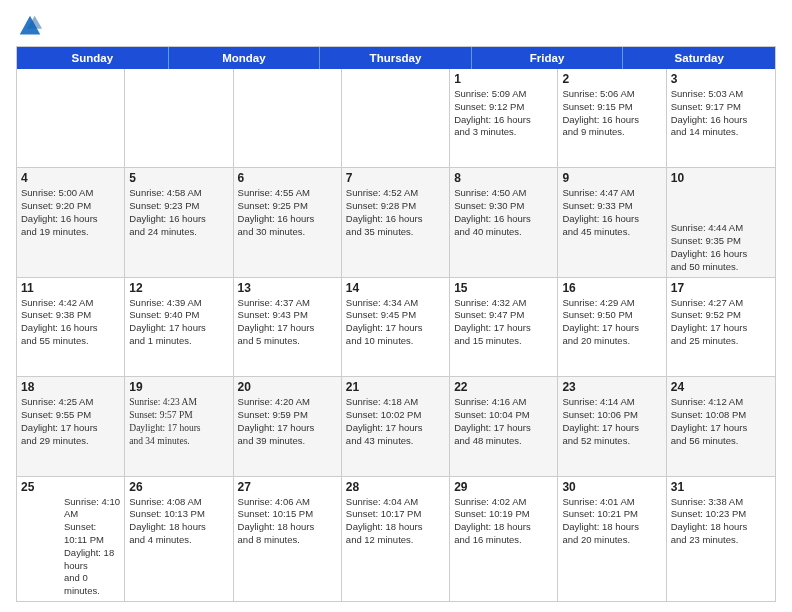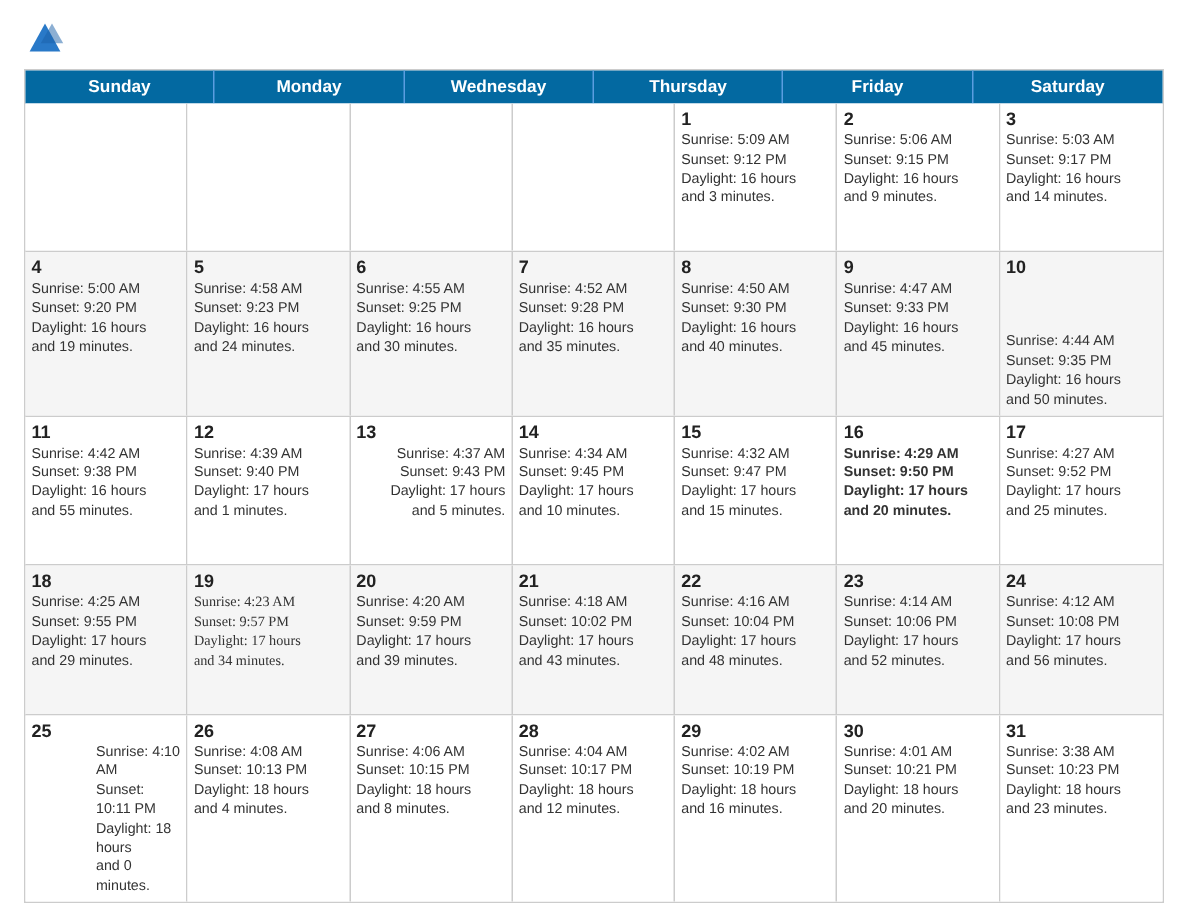--- a/index.html
+++ b/index.html
@@ -60,22 +60,22 @@
       color: #444;
     }
     .calendar {
       flex: 1;
       display: flex;
       flex-direction: column;
       border: 1px solid #ccc;
     }
     .cal-header-row {
       display: grid;
-      grid-template-columns: repeat(6, 1fr);
-      background: #0369a1;
+      grid-template-columns: repeat(5, 1fr);
+      background: #1d4ed8;
     }
     .cal-header-cell {
       color: #fff;
       font-size: 11.5px;
       font-weight: bold;
       padding: 5px 4px;
       text-align: center;
       border-right: 1px solid #5a9de0;
     }
     .cal-header-cell:last-child { border-right: none; }
@@ -131,21 +131,20 @@
     <div class="title-block">
       <div class="title-main"></div>
       <div class="title-sub"></div>
     </div>
   </div>
 
   <div class="calendar">
     <div class="cal-header-row">
     <div class="cal-header-cell">Sunday</div>
         <div class="cal-header-cell">Monday</div>
-        <div class="cal-header-cell">Wednesday</div>
         <div class="cal-header-cell">Thursday</div>
         <div class="cal-header-cell">Friday</div>
         <div class="cal-header-cell">Saturday</div>
       </div>
     <div class="cal-body">
     <div class="cal-week">
           <div class="cal-cell empty"></div>
           <div class="cal-cell empty"></div>
           <div class="cal-cell empty"></div>
           <div class="cal-cell empty"></div>
@@ -232,42 +231,42 @@
           </div>
           <div class="cal-cell">
             <div class="day-num">12</div>
             <div class="day-info" style="white-space: pre-line;">Sunrise: 4:39 AM
 Sunset: 9:40 PM
 Daylight: 17 hours
 and 1 minutes.</div>
           </div>
           <div class="cal-cell">
             <div class="day-num">13</div>
-            <div class="day-info" style="white-space: pre-line; text-align: right;">Sunrise: 4:37 AM
+            <div class="day-info" style="white-space: pre-line;">Sunrise: 4:37 AM
 Sunset: 9:43 PM
 Daylight: 17 hours
 and 5 minutes.</div>
           </div>
           <div class="cal-cell">
             <div class="day-num">14</div>
             <div class="day-info" style="white-space: pre-line;">Sunrise: 4:34 AM
 Sunset: 9:45 PM
 Daylight: 17 hours
 and 10 minutes.</div>
           </div>
           <div class="cal-cell">
             <div class="day-num">15</div>
             <div class="day-info" style="white-space: pre-line;">Sunrise: 4:32 AM
 Sunset: 9:47 PM
 Daylight: 17 hours
 and 15 minutes.</div>
           </div>
           <div class="cal-cell">
             <div class="day-num">16</div>
-            <div class="day-info" style="white-space: pre-line; font-weight: bold;">Sunrise: 4:29 AM
+            <div class="day-info" style="white-space: pre-line;">Sunrise: 4:29 AM
 Sunset: 9:50 PM
 Daylight: 17 hours
 and 20 minutes.</div>
           </div>
           <div class="cal-cell">
             <div class="day-num">17</div>
             <div class="day-info" style="white-space: pre-line;">Sunrise: 4:27 AM
 Sunset: 9:52 PM
 Daylight: 17 hours
 and 25 minutes.</div>

